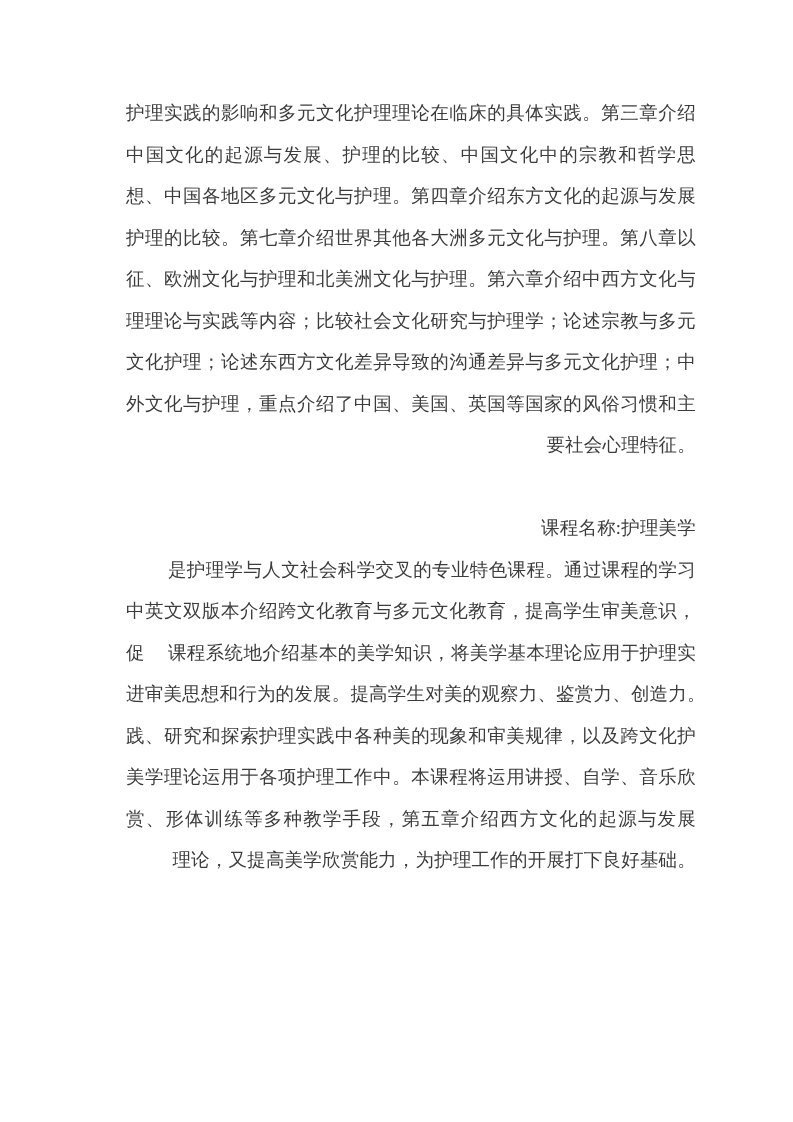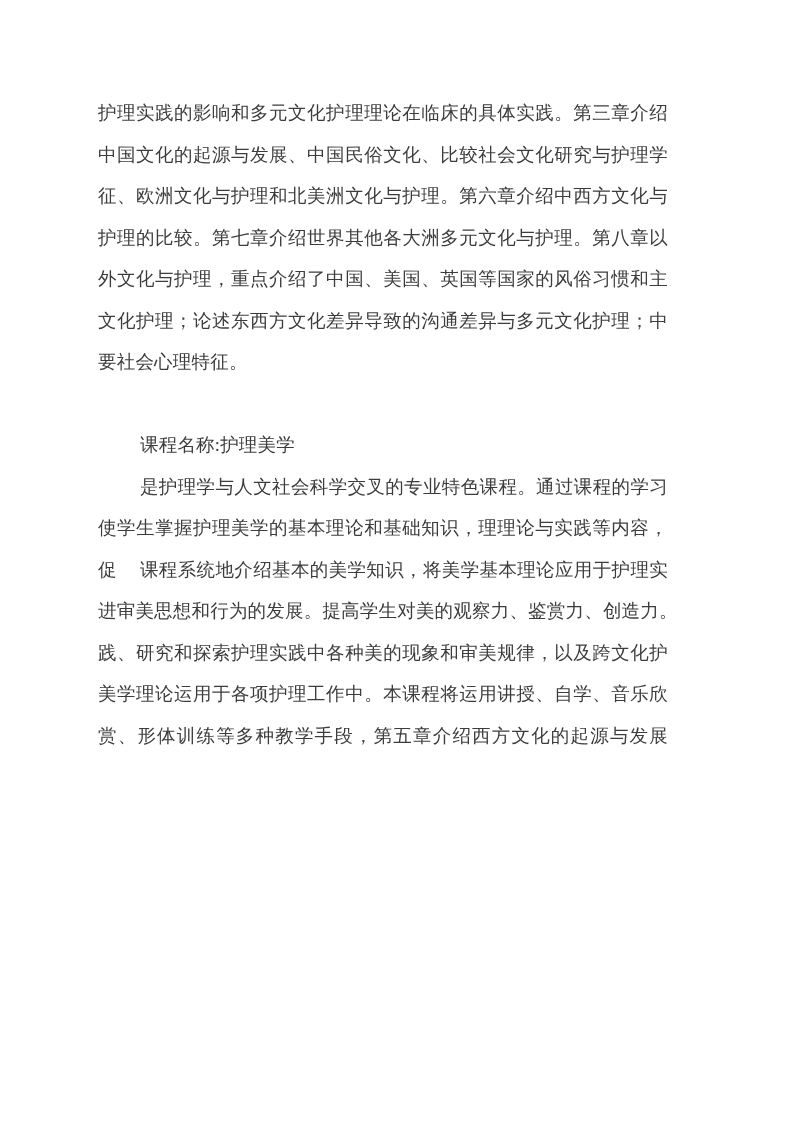--- a/index.html
+++ b/index.html
@@ -10,63 +10,66 @@
   .page {
     position: relative;
     width: 793px;
     height: 1122px;
     background: #ffffff;
     overflow: hidden;
     font-family: "Liberation Serif", serif;
   }
   .textblock {
     position: absolute;
-    left: 98px;
+    left: 126px;
     top: 93px;
     width: 570px;
   }
   .line {
     height: 41.5px;
     line-height: 41.5px;
     font-size: 18.5px;
     font-weight: 400;
     color: #3c3c3c;
     letter-spacing: 0.2px;
   }
   .line.justify {
     text-align: justify;
     text-align-last: justify;
   }
   .line.end {
-    text-align: left;
+    text-align: right;
     white-space: nowrap;
   }
   .line.indent {
     padding-left: 42px;
   }
   .line.blank {
     
   }
 </style>
 </head>
 <body>
 
 <div class="page">
   <div class="textblock">
 
   <div class="line justify">护理实践的影响和多元文化护理理论在临床的具体实践。第三章介绍</div>
-      <div class="line justify">中国文化的起源与发展、中国民俗文化、比较社会文化研究与护理学</div>
+      <div class="line justify">中国文化的起源与发展、护理的比较、中国文化中的宗教和哲学思</div>
+      <div class="line justify">想、中国各地区多元文化与护理。第四章介绍东方文化的起源与发展</div>
+      <div class="line justify">护理的比较。第七章介绍世界其他各大洲多元文化与护理。第八章以</div>
       <div class="line justify">征、欧洲文化与护理和北美洲文化与护理。第六章介绍中西方文化与</div>
-      <div class="line justify">护理的比较。第七章介绍世界其他各大洲多元文化与护理。第八章以</div>
+      <div class="line justify">理理论与实践等内容；比较社会文化研究与护理学；论述宗教与多元</div>
+      <div class="line justify">文化护理；论述东西方文化差异导致的沟通差异与多元文化护理；中</div>
       <div class="line justify">外文化与护理，重点介绍了中国、美国、英国等国家的风俗习惯和主</div>
-      <div class="line justify">文化护理；论述东西方文化差异导致的沟通差异与多元文化护理；中</div>
       <div class="line end">要社会心理特征。</div>
       <div class="line blank"></div>
       <div class="line end indent">课程名称:护理美学</div>
       <div class="line justify indent">是护理学与人文社会科学交叉的专业特色课程。通过课程的学习</div>
-      <div class="line justify">使学生掌握护理美学的基本理论和基础知识，理理论与实践等内容，促</div>
+      <div class="line justify">中英文双版本介绍跨文化教育与多元文化教育，提高学生审美意识，促</div>
       <div class="line justify indent">课程系统地介绍基本的美学知识，将美学基本理论应用于护理实</div>
       <div class="line end">进审美思想和行为的发展。提高学生对美的观察力、鉴赏力、创造力。</div>
       <div class="line justify">践、研究和探索护理实践中各种美的现象和审美规律，以及跨文化护</div>
       <div class="line justify">美学理论运用于各项护理工作中。本课程将运用讲授、自学、音乐欣</div>
       <div class="line justify">赏、形体训练等多种教学手段，第五章介绍西方文化的起源与发展</div>
+      <div class="line end">理论，又提高美学欣赏能力，为护理工作的开展打下良好基础。</div>
     </div>
 </div>
 
 </body></html>

